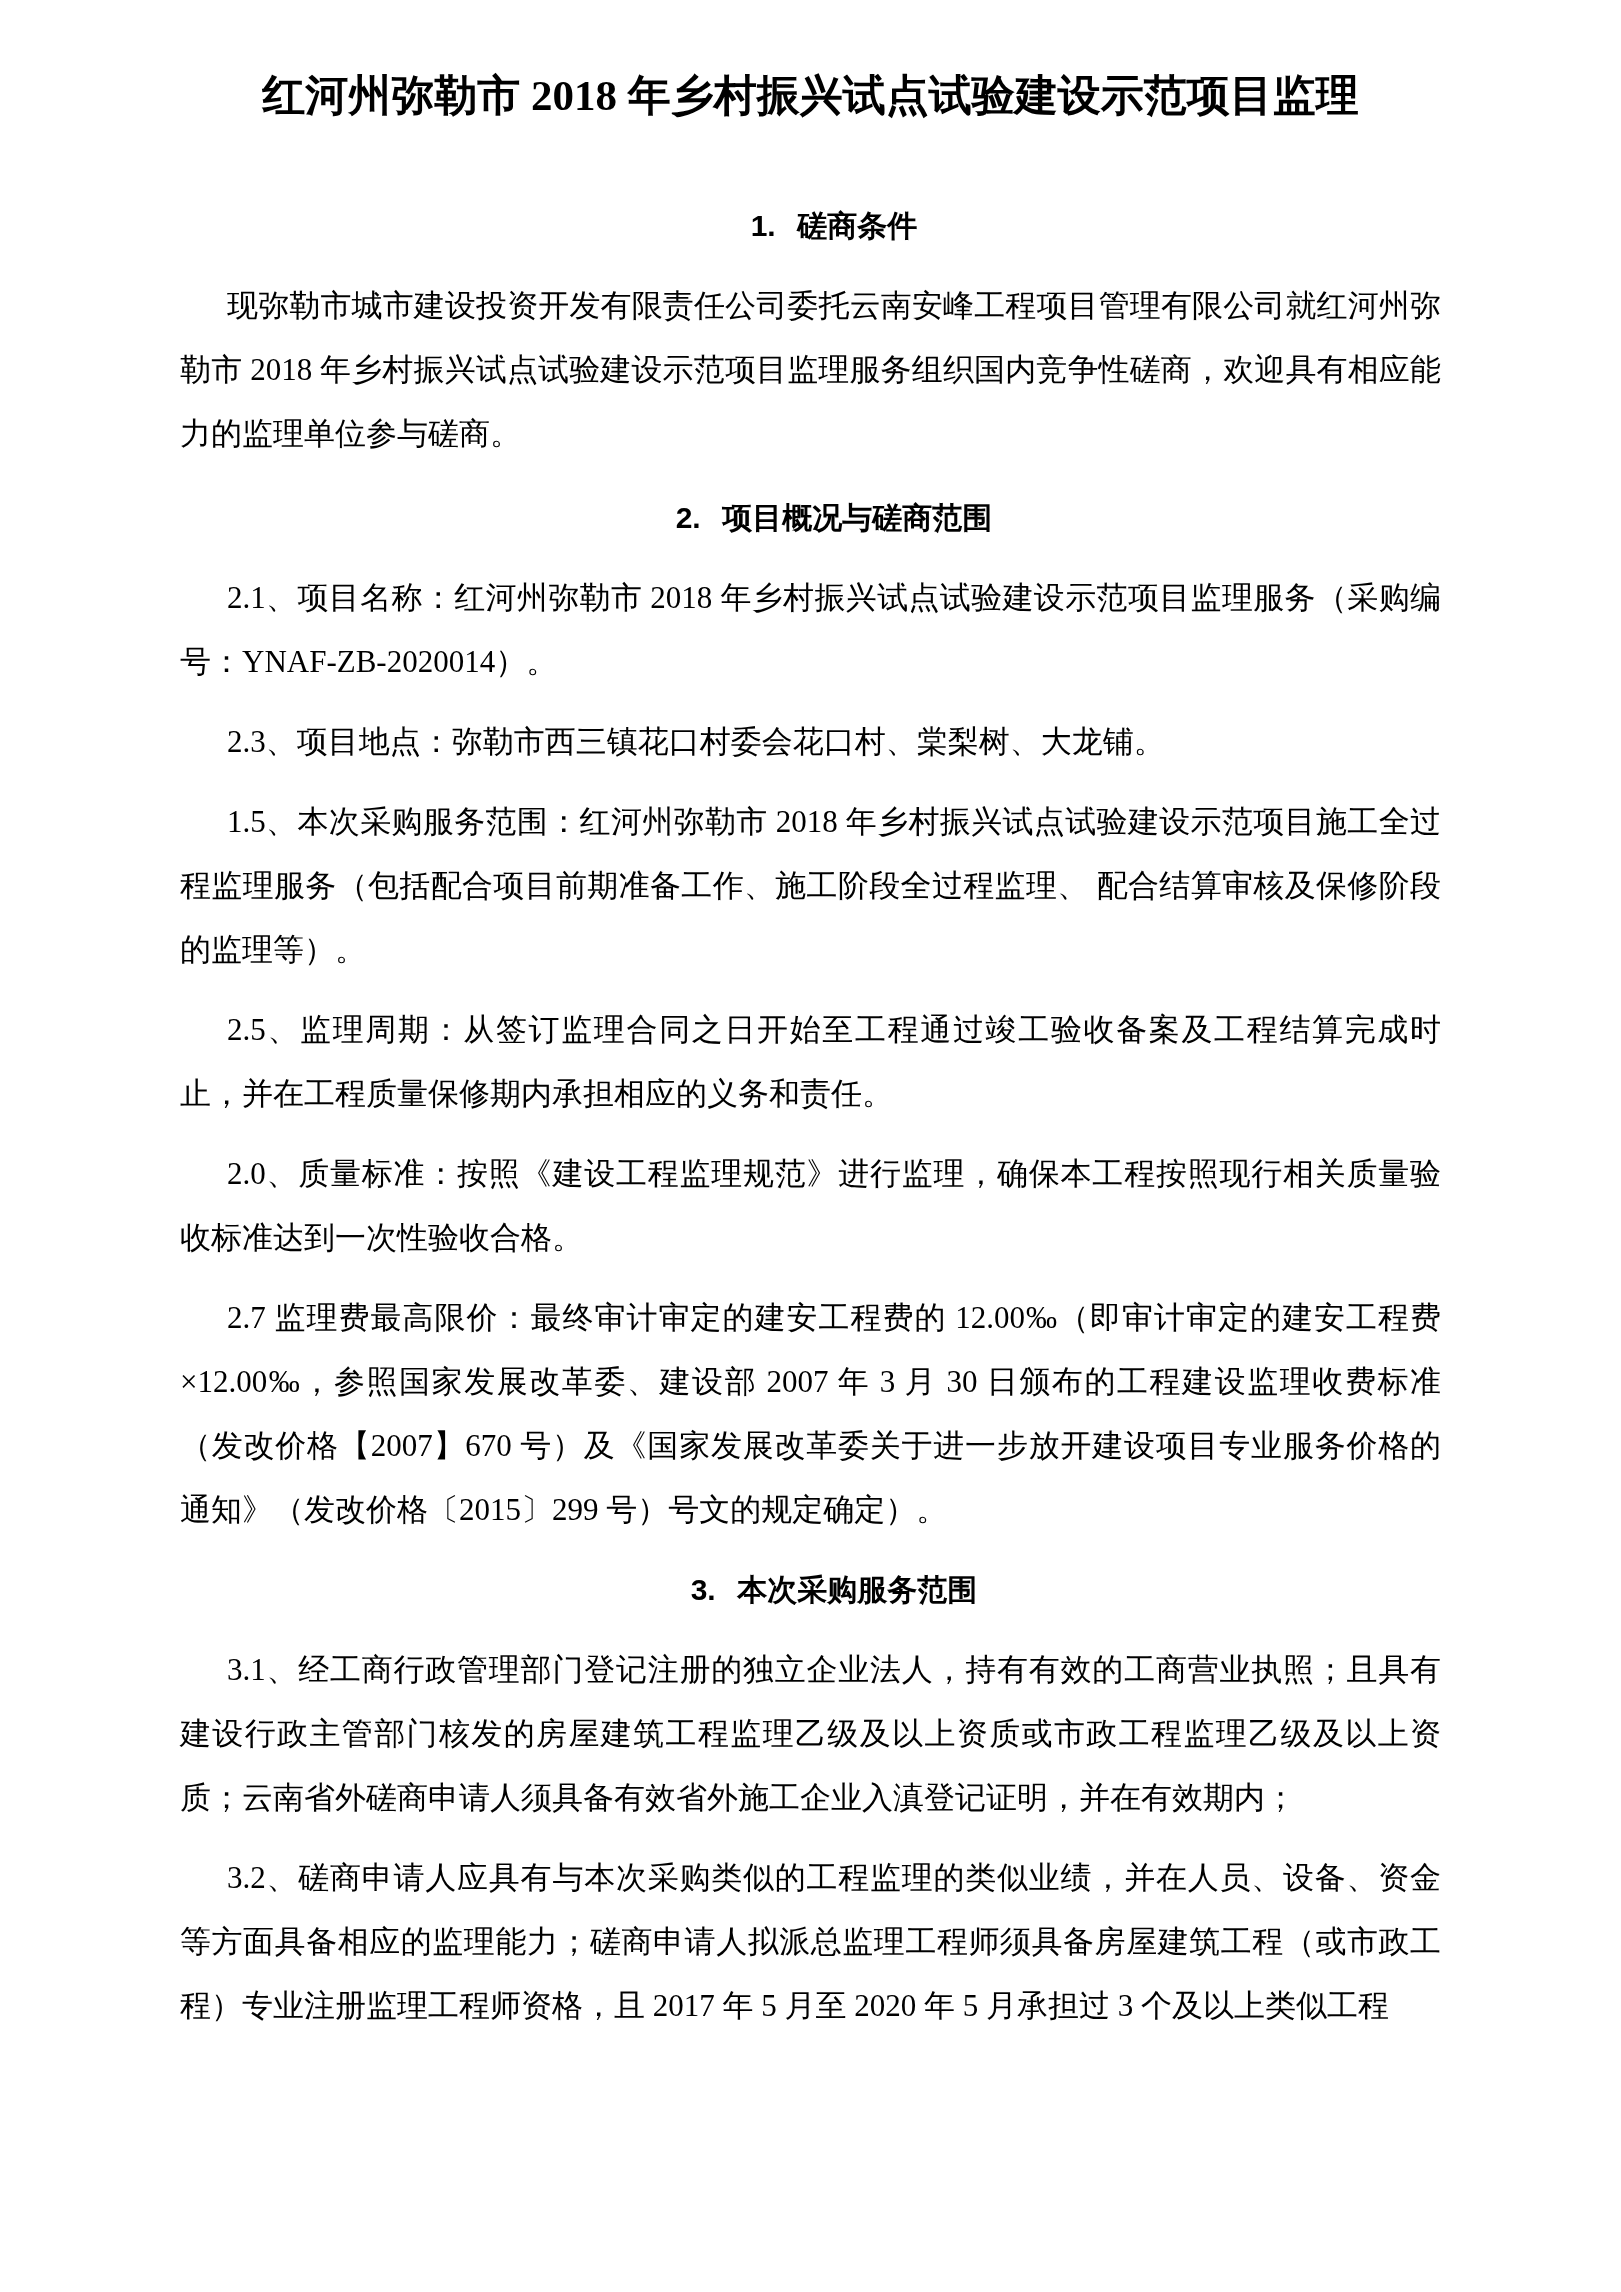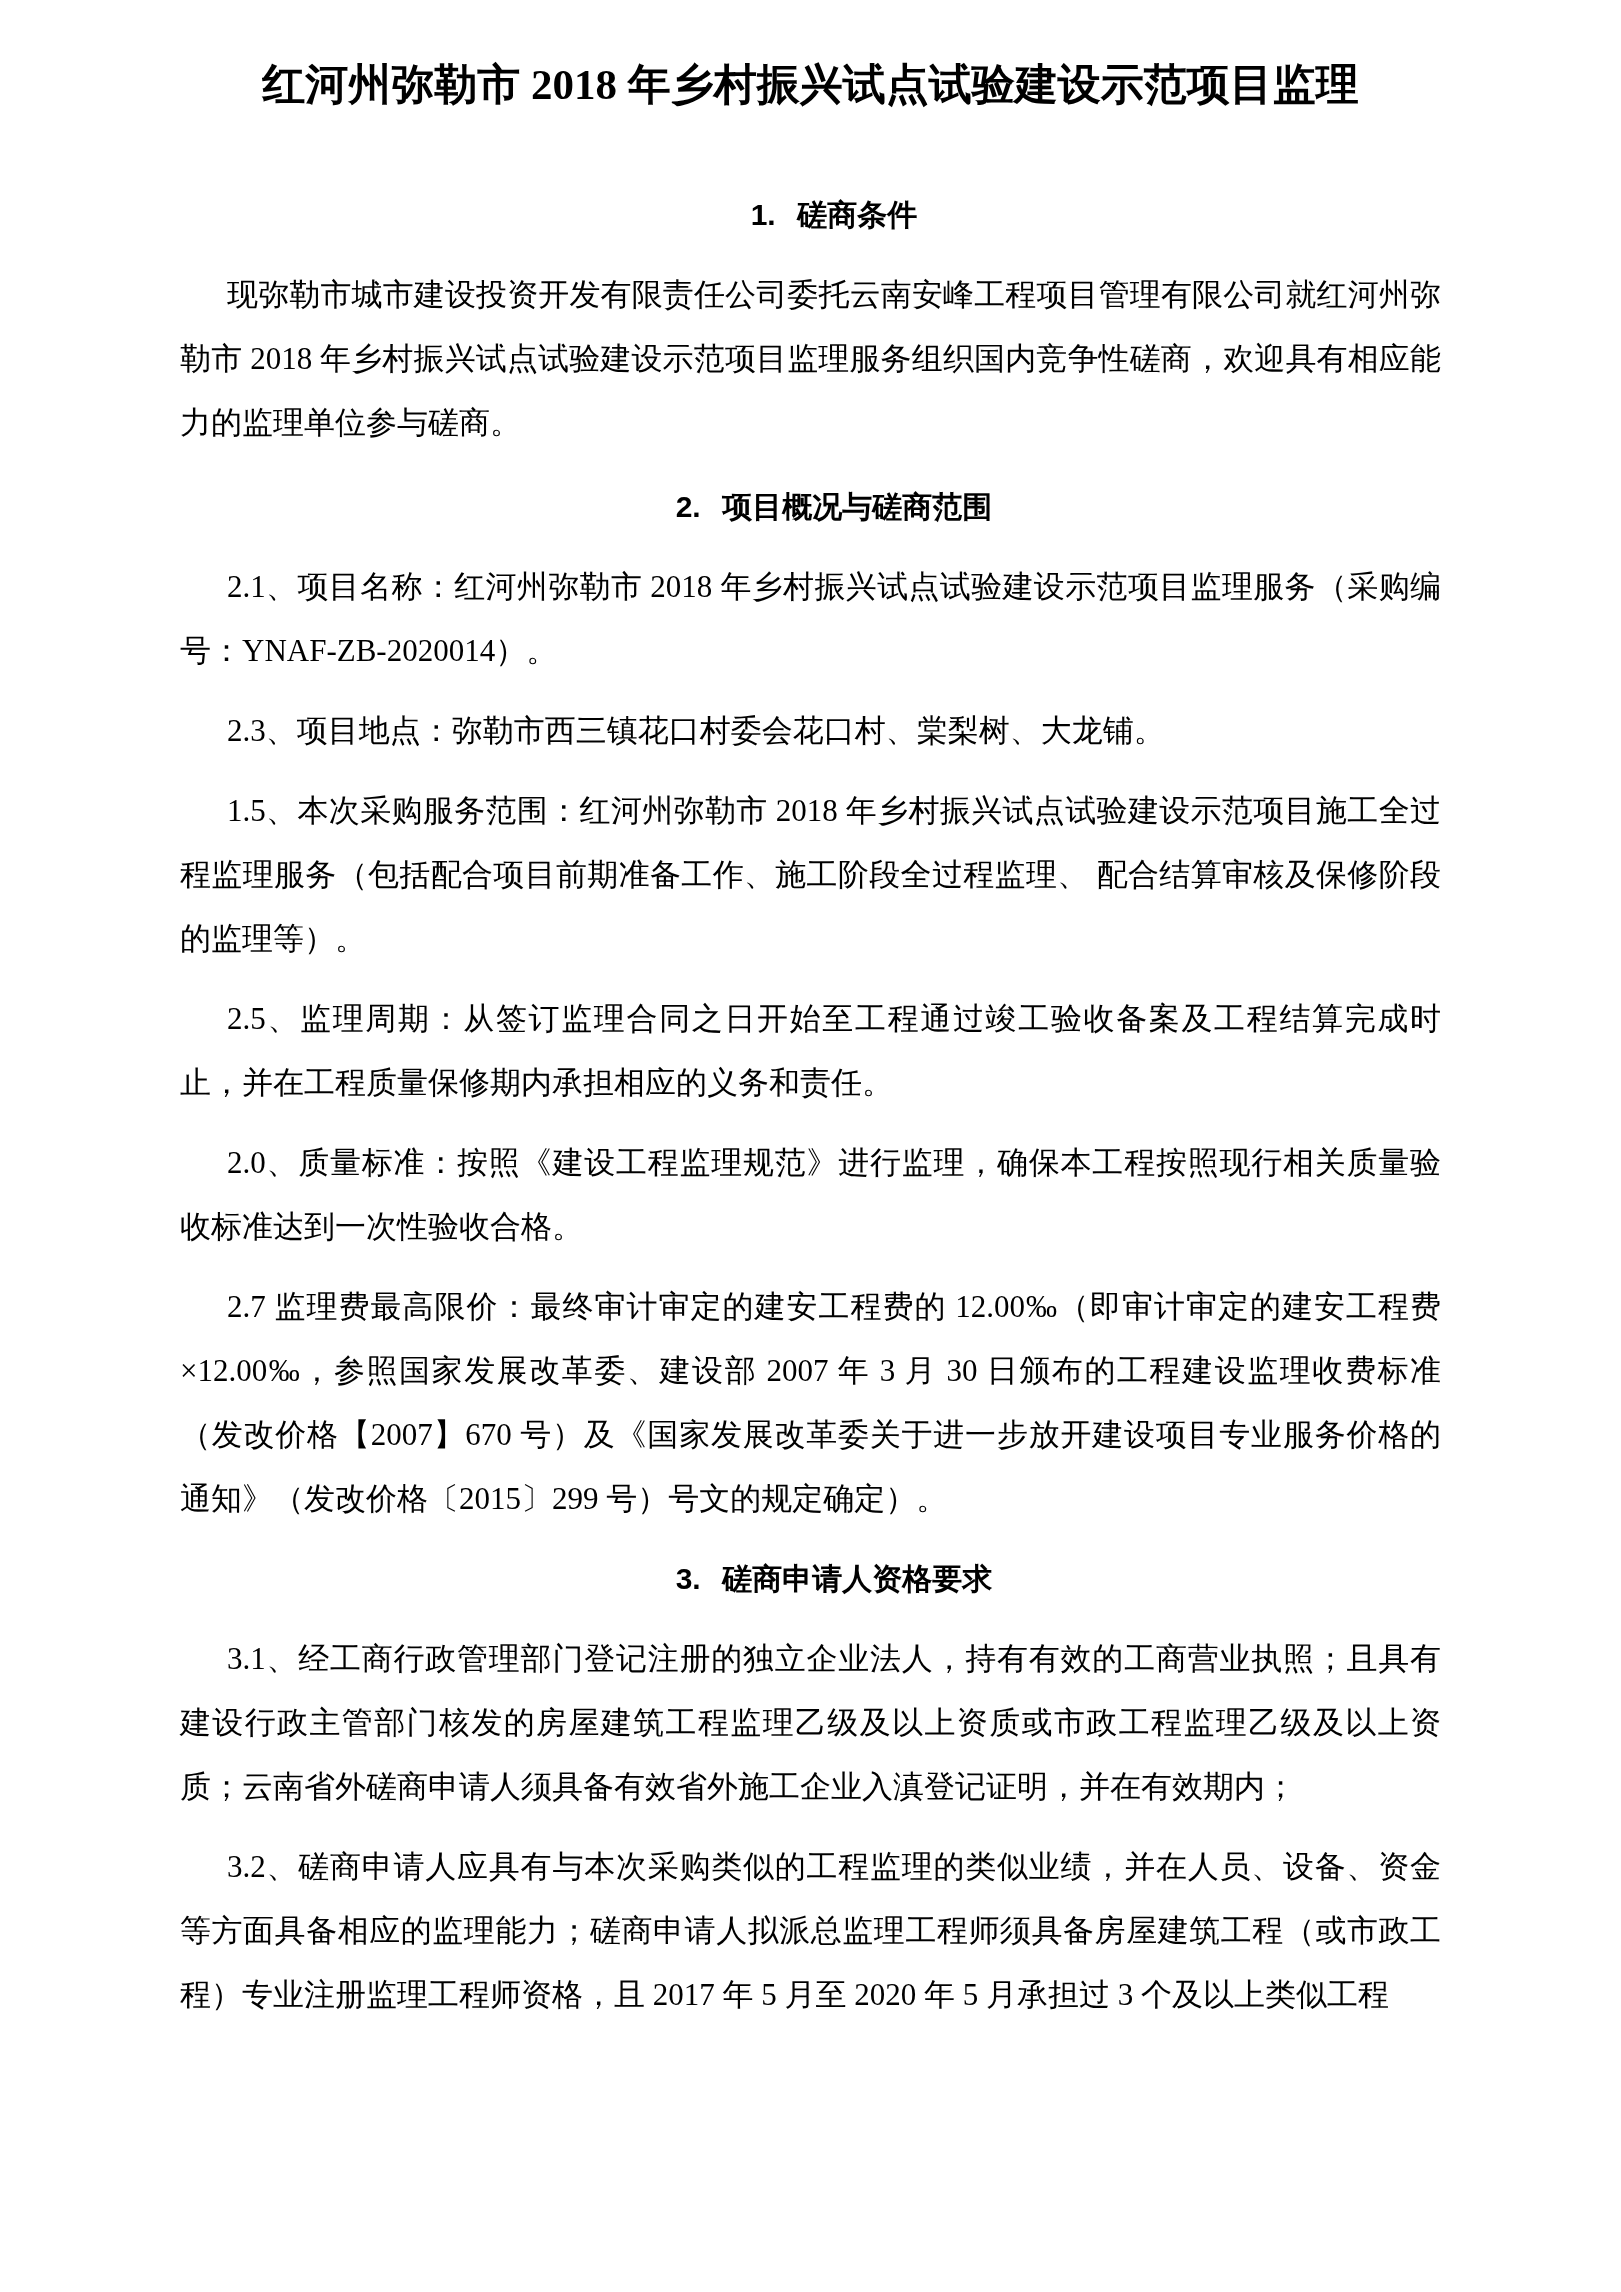--- a/index.html
+++ b/index.html
@@ -8,21 +8,21 @@
     width: 1621px;
     height: 2293px;
     box-sizing: border-box;
     padding: 51px 164px 0 164px;
     background: #ffffff;
     color: #000000;
     overflow: hidden;
     font-family: "Liberation Serif", "DejaVu Serif", serif;
   }
   .title {
-    margin: 3px;
+    margin: 14px;
     text-align: center;
     font-size: 43px;
     line-height: 62px;
     font-weight: bold;
     font-family: "Liberation Serif", "DejaVu Serif", serif;
   }
   .title-line { display: block; }
   .sec-h {
     margin: 0;
     font-family: "Liberation Sans", "DejaVu Sans", sans-serif;
@@ -67,20 +67,20 @@
     <p class="para">2.1、项目名称：红河州弥勒市 2018 年乡村振兴试点试验建设示范项目监理服务（采购编号：YNAF-ZB-2020014）。</p>
     <p class="para">2.3、项目地点：弥勒市西三镇花口村委会花口村、棠梨树、大龙铺。</p>
     <p class="para">1.5、本次采购服务范围：红河州弥勒市 2018 年乡村振兴试点试验建设示范项目施工全过程监理服务（包括配合项目前期准备工作、施工阶段全过程监理、 配合结算审核及保修阶段的监理等）。</p>
     <p class="para">2.5、监理周期：从签订监理合同之日开始至工程通过竣工验收备案及工程结算完成时止，并在工程质量保修期内承担相应的义务和责任。</p>
     <p class="para">2.0、质量标准：按照《建设工程监理规范》进行监理，确保本工程按照现行相关质量验收标准达到一次性验收合格。</p>
     <p class="para">2.7 监理费最高限价：最终审计审定的建安工程费的 12.00‰（即审计审定的建安工程费×12.00‰，参照国家发展改革委、建设部 2007 年 3 月 30 日颁布的工程建设监理收费标准（发改价格【2007】670 号）及《国家发展改革委关于进一步放开建设项目专业服务价格的通知》（发改价格〔2015〕299 号）号文的规定确定）。</p>
   </section>
 
   <section>
     <h2 class="sec-h">
-      <span class="sec-num">3.</span><span class="sec-label">磋商申请人资格要求</span>
+      <span class="sec-num">3.</span><span class="sec-label">本次采购服务范围</span>
     </h2>
     <p class="para">3.1、经工商行政管理部门登记注册的独立企业法人，持有有效的工商营业执照；且具有建设行政主管部门核发的房屋建筑工程监理乙级及以上资质或市政工程监理乙级及以上资质；云南省外磋商申请人须具备有效省外施工企业入滇登记证明，并在有效期内；</p>
     <p class="para">3.2、磋商申请人应具有与本次采购类似的工程监理的类似业绩，并在人员、设备、资金等方面具备相应的监理能力；磋商申请人拟派总监理工程师须具备房屋建筑工程（或市政工程）专业注册监理工程师资格，且 2017 年 5 月至 2020 年 5 月承担过 3 个及以上类似工程</p>
   </section>
 
 </div>
 
 
 </body></html>

